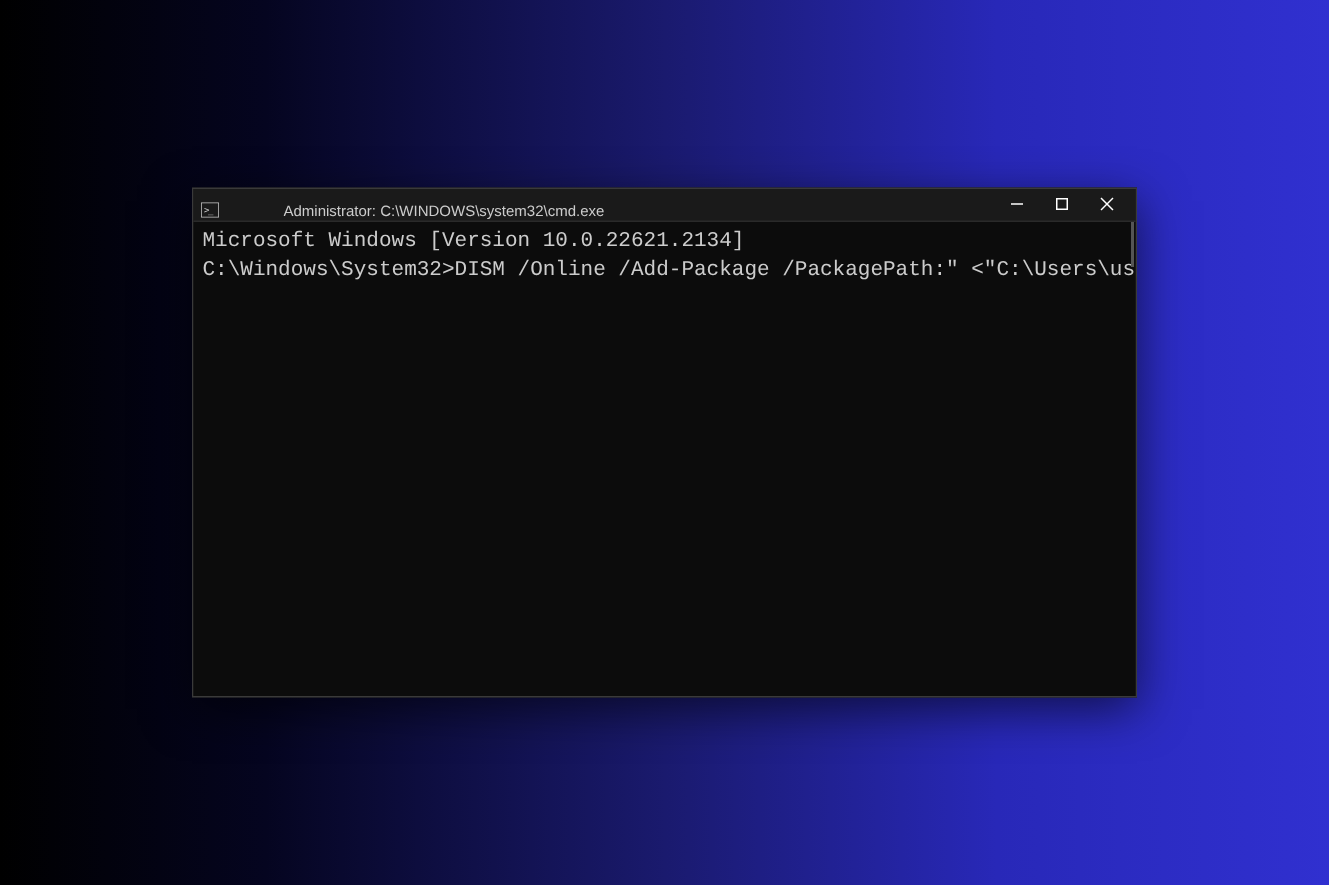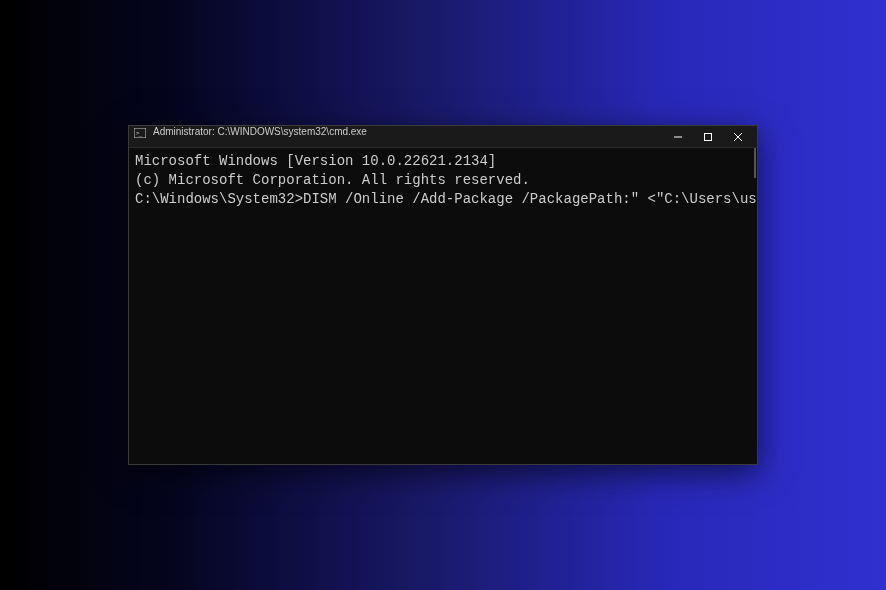--- a/index.html
+++ b/index.html
@@ -24,25 +24,26 @@
       border: 1px solid #3a3a3a;
       box-shadow: 0 8px 30px rgba(0,0,0,0.6);
       display: flex;
       flex-direction: column;
       position: relative;
     }
     .title-bar {
       height: 22px;
       background: #1a1a1a;
       display: flex;
-      align-items: flex-start;
+      align-items: flex-end;
       padding: 0 4px;
       color: #cccccc;
       font-size: 10px;
       border-bottom: 1px solid #2a2a2a;
+      gap: 36px;
     }
     .title-icon {
       width: 14px;
       height: 14px;
       margin-right: 6px;
       display: inline-flex;
       align-items: center;
       justify-content: center;
       color: #ccc;
       font-size: 9px;
@@ -128,20 +129,19 @@
       <div class="win-btn close">
         <svg width="10" height="10" viewBox="0 0 10 10">
           <line x1="1" y1="1" x2="9" y2="9" stroke="#ffffff" stroke-width="1"></line>
           <line x1="9" y1="1" x2="1" y2="9" stroke="#ffffff" stroke-width="1"></line>
         </svg>
       </div>
     </div>
   </div>
   <div class="terminal-body">
     <div class="terminal-line">Microsoft Windows [Version 10.0.22621.2134]</div>
-    <div class="terminal-line">(c) Microsoft Corporation. All rights reserved.</div>
     <div class="terminal-line"></div>
     <div class="terminal-line"><span>C:\Windows\System32&gt;</span><span>DISM /Online /Add-Package /PackagePath:" &lt;"C:\Users\user\Downloads\products_win10_20230510.cab.cab"&gt;"</span></div>
   </div>
   <div class="scrollbar">
     <div class="scrollbar-track"></div>
   </div>
 </div>
 
 </body></html>

